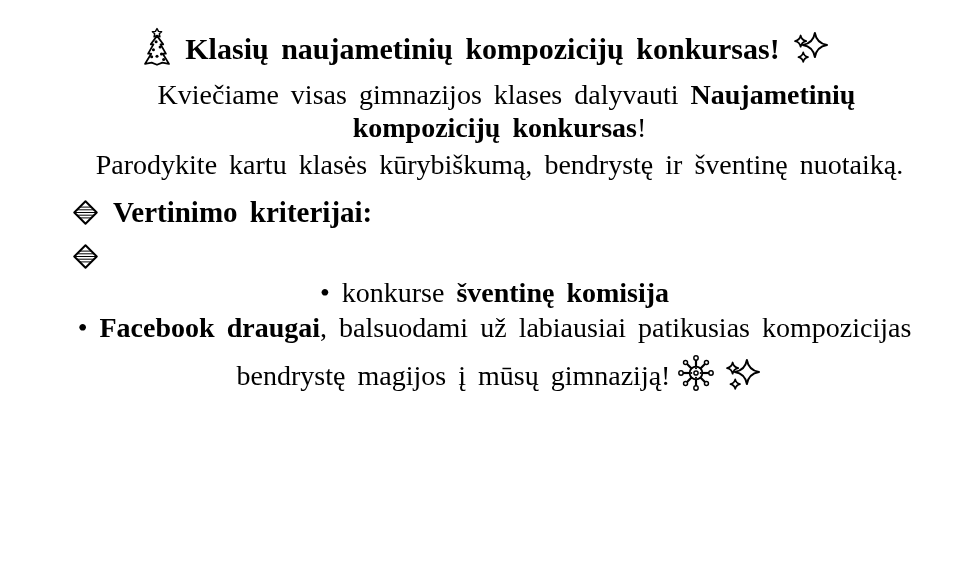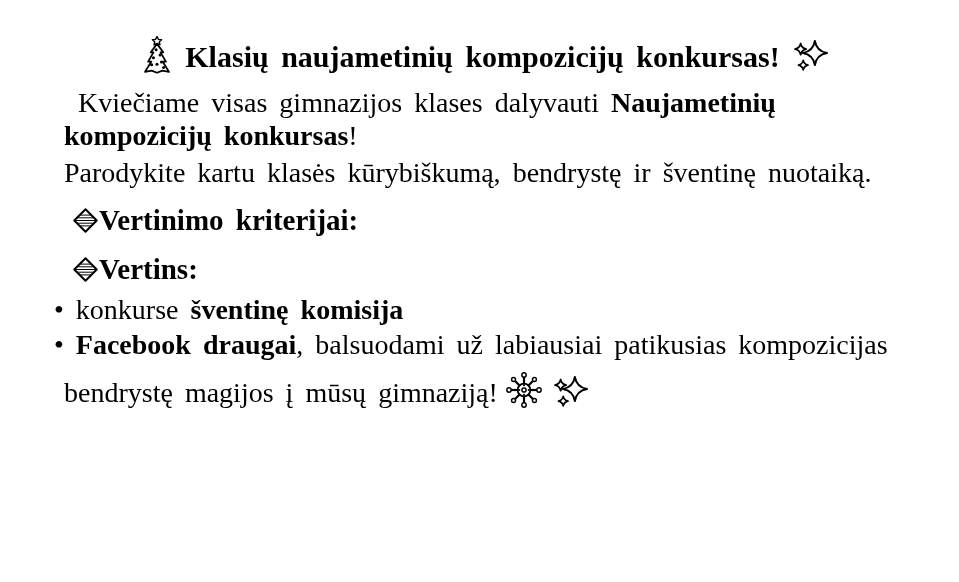--- a/index.html
+++ b/index.html
@@ -4,42 +4,42 @@
 <style>
   html,body{margin:0;padding:0;}
   body{
     width:959px;height:582px;
     background:#ffffff;color:#000000;
     font-family:"Liberation Serif","DejaVu Serif",serif;
     font-size:28px;
     word-spacing:0.18em;
     overflow:hidden;
   }
-  .doc{padding:28px 24px 0 54px;}
-  .line{white-space:nowrap;}
+  .doc{padding:20px 24px 0 54px;}
+  .line{white-space:nowrap;text-align:center;}
   .title{
     font-weight:bold;font-size:30px;
     text-align:center;white-space:nowrap;
     margin:6px 18px 10px 0;
   }
   .title .title-text{margin:0 12px;}
   .icon{display:inline-block;vertical-align:-8px;}
   .icon svg{display:block;}
   .tree-icon{vertical-align:-9px;}
   .sparkles-icon{vertical-align:-7px;}
   .snowflake-icon{vertical-align:-8px;margin-left:6px;}
   .end-sparkles{vertical-align:-8px;margin-left:8px;}
   .p{line-height:33px;}
   .indent{margin-left:10px;}
   .first-indent{text-indent:14px;}
   .intro3{margin-top:4px;}
   .heading{
     font-weight:bold;font-size:29px;line-height:36px;
     margin:13px 0 5px 18px;
-    display:flex;align-items:center;
+    display:flex;align-items:center;gap:14px;
     white-space:nowrap;
   }
   .diamond-icon{flex:0 0 auto;}
   .bullet-item{line-height:35px;}
   .bullet{display:inline-block;margin-right:12px;}
   .judges-list{margin-top:2px;}
   .closing{margin-top:8px;line-height:35px;}
   b{font-weight:bold;}
 </style>
 </head>
@@ -132,21 +132,20 @@
       </span>
     <span>Vertinimo kriterijai:</span>
   </div>
 
   <div class="heading">
     <span class="icon diamond-icon">
         <svg width="27" height="27" viewBox="0 0 30 30">
           <use href="#def-diamond"></use>
         </svg>
       </span>
-    <span>Vertins:</span>
   </div>
   <div class="judges-list">
     <div class="bullet-item line">
       <span class="bullet">•</span><span>konkurse</span>
       <b>šventinę komisija</b>
     </div>
     <div class="bullet-item line">
       <span class="bullet">•</span><b>Facebook draugai</b><span>, balsuodami už labiausiai patikusias kompozicijas</span>
     </div>
   </div>

